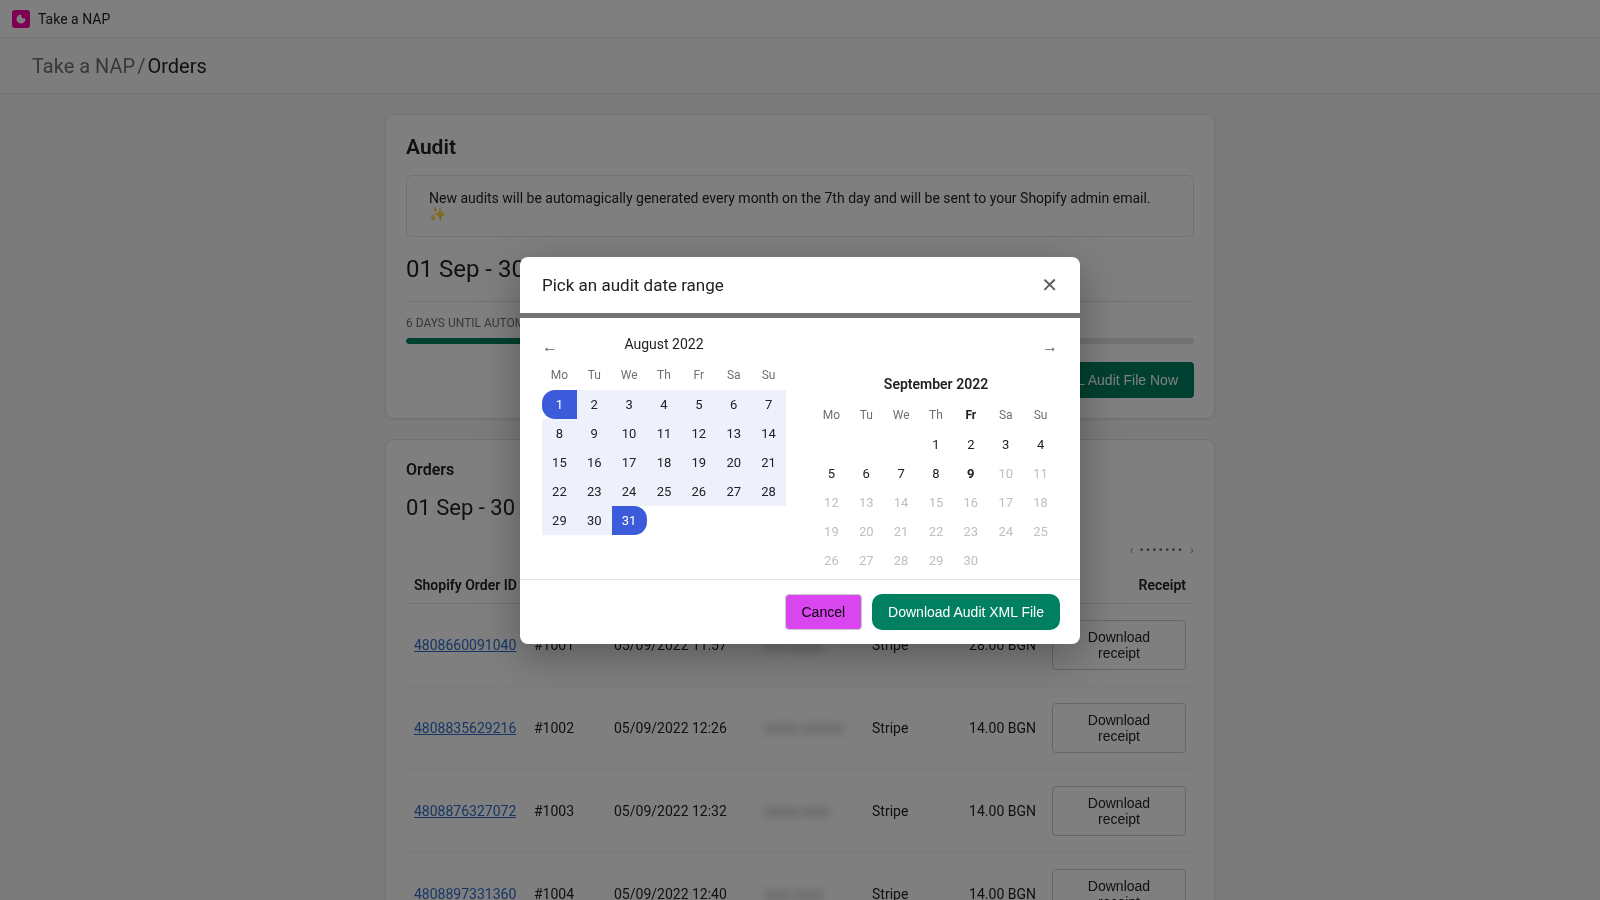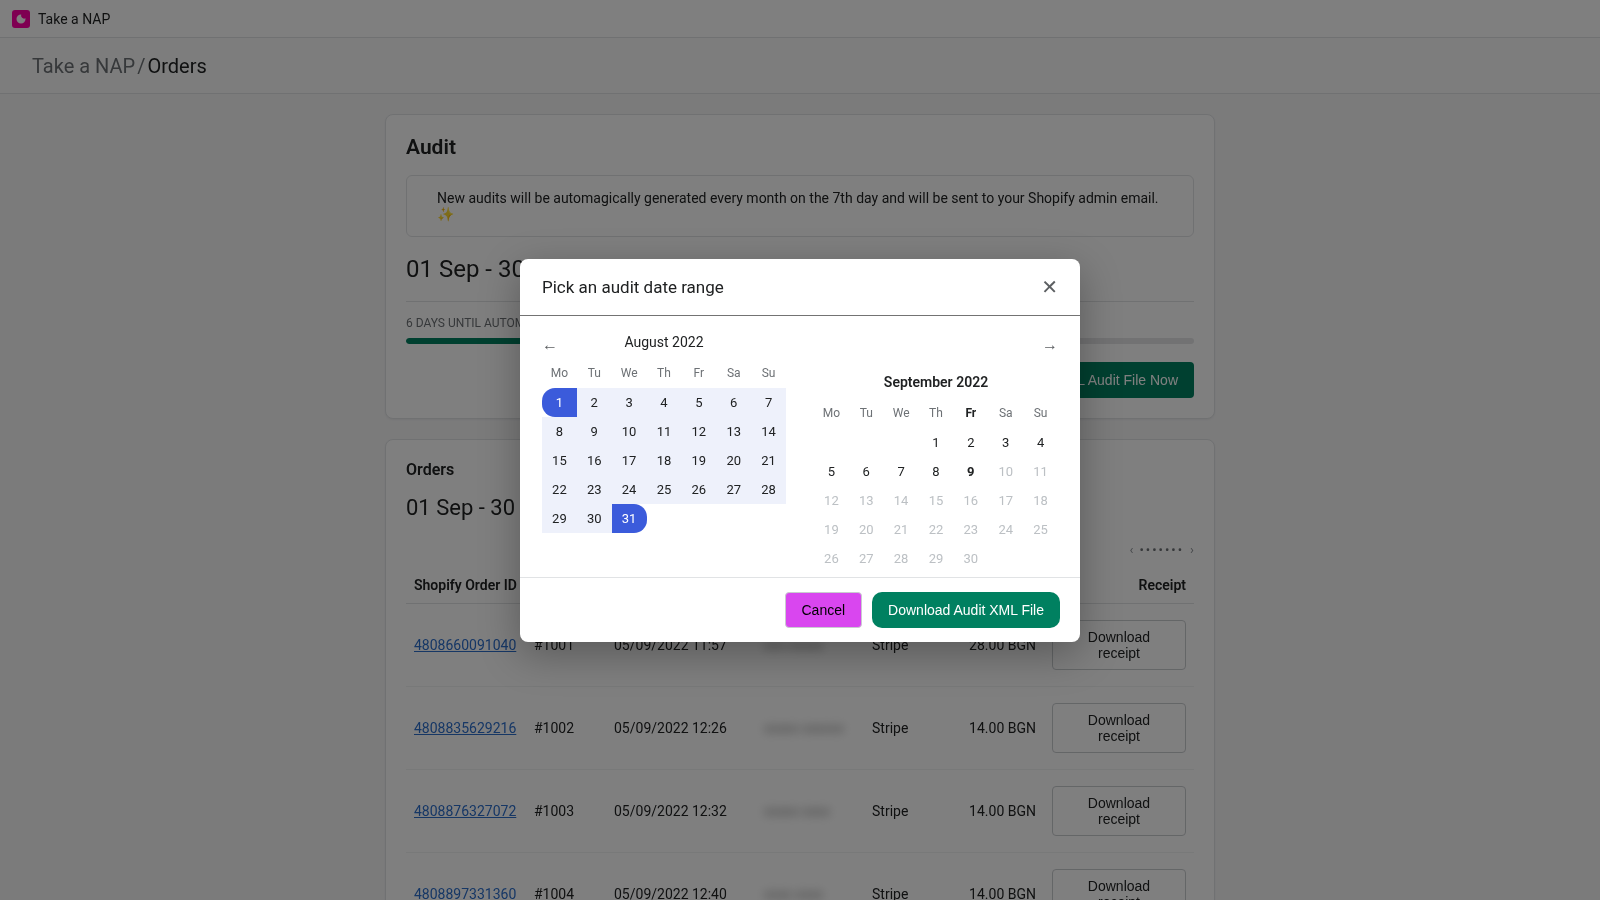--- a/index.html
+++ b/index.html
@@ -10,21 +10,21 @@
 .appname { font-size: 14px; color: #202223; }
 .breadcrumb { height: 56px; background: #fafbfb; border-bottom: 1px solid #e1e3e5; display: flex; align-items: center; padding: 0 32px; font-size: 20px; }
 .breadcrumb .app { color: #6d7175; }
 .breadcrumb .sep { color: #6d7175; margin: 0 2px; }
 .breadcrumb .page { color: #202223; font-weight: 400; }
 .content { padding: 20px 0 40px; display: flex; justify-content: center; }
 .inner { width: 830px; }
 .card { background: #fff; border: 1px solid #e1e3e5; border-radius: 8px; box-shadow: 0 1px 2px rgba(0,0,0,0.05); margin-bottom: 20px; }
 .card-pad { padding: 20px; }
 .card-title { font-size: 21px; font-weight: 600; margin-bottom: 16px; }
-.banner { border: 1px solid #e1e3e5; border-radius: 6px; padding: 14px 30px; font-size: 14px; color: #202223; margin-bottom: 18px; }
+.banner { border: 1px solid #e1e3e5; border-radius: 6px; padding: 14px 22px; font-size: 14px; color: #202223; margin-bottom: 18px; }
 .label-sm { font-size: 12px; color: #6d7175; letter-spacing: 0.3px; margin-bottom: 6px; }
 .period { font-size: 24px; font-weight: 400; margin-bottom: 18px; }
 .progress-sec { border-top: 1px solid #e1e3e5; padding-top: 14px; }
 .progtext { font-size: 12px; color: #6d7175; margin-bottom: 8px; }
 .progbar { height: 6px; background: #e4e5e7; border-radius: 3px; overflow: hidden; margin-bottom: 18px; }
 .progfill { height: 100%; background: #008060; width: 21%; border-radius: 3px; }
 .btn-row { display: flex; justify-content: flex-end; }
 .btn-primary { background: #008060; color: #fff; border: none; border-radius: 4px; padding: 10px 16px; font-size: 14px; font-weight: 500; cursor: pointer; }
 .orders-title { font-size: 16px; font-weight: 600; margin-bottom: 16px; }
 .orders-period { font-size: 22px; margin-bottom: 22px; }
@@ -33,21 +33,21 @@
 .pager .dots { letter-spacing: 2px; }
 .table { width: 100%; border-collapse: collapse; font-size: 14px; }
 .table th { text-align: left; font-weight: 600; padding: 10px 8px; border-bottom: 1px solid #e1e3e5; color: #202223; font-size: 14px; }
 .table td { padding: 16px 8px; border-bottom: 1px solid #f1f2f3; vertical-align: middle; }
 .link { color: #2c6ecb; text-decoration: underline; cursor: pointer; }
 .blur { filter: blur(5px); color: #888; user-select: none; }
 .dl-btn { background: #fff; border: 1px solid #c9cccf; border-radius: 4px; padding: 8px 14px; font-size: 14px; cursor: pointer; color: #202223; }
 .amount { text-align: right; }
 .overlay { position: absolute; inset: 0; background: rgba(0,0,0,0.5); display: flex; align-items: center; justify-content: center; }
 .modal { width: 560px; background: #fff; border-radius: 8px; box-shadow: 0 12px 40px rgba(0,0,0,0.3); overflow: hidden; }
-.modal-head { display: flex; justify-content: space-between; align-items: flex-end; padding: 18px 22px; border-bottom: 1px solid #737373; }
+.modal-head { display: flex; justify-content: space-between; align-items: flex-end; padding: 18px 22px; border-bottom: 5px solid #737373; }
 .modal-title { font-size: 17px; font-weight: 400; }
 .close-x { font-size: 20px; cursor: pointer; color: #5c5f62; background: none; border: none; line-height: 1; }
 .modal-body { padding: 18px 22px 4px; }
 .cal-pair { display: flex; gap: 28px; position: relative; }
 .navarr { position: absolute; top: 0; font-size: 16px; cursor: pointer; color: #5c5f62; background: none; border: none; padding: 2px 4px; }
 .navarr.left { left: -4px; }
 .navarr.right { right: -4px; }
 .cal { flex: 1; }
 .cal-month { text-align: center; font-size: 14px; margin-bottom: 12px; }
 .cal-month.bold { font-weight: 600; margin-top: 40px; }

